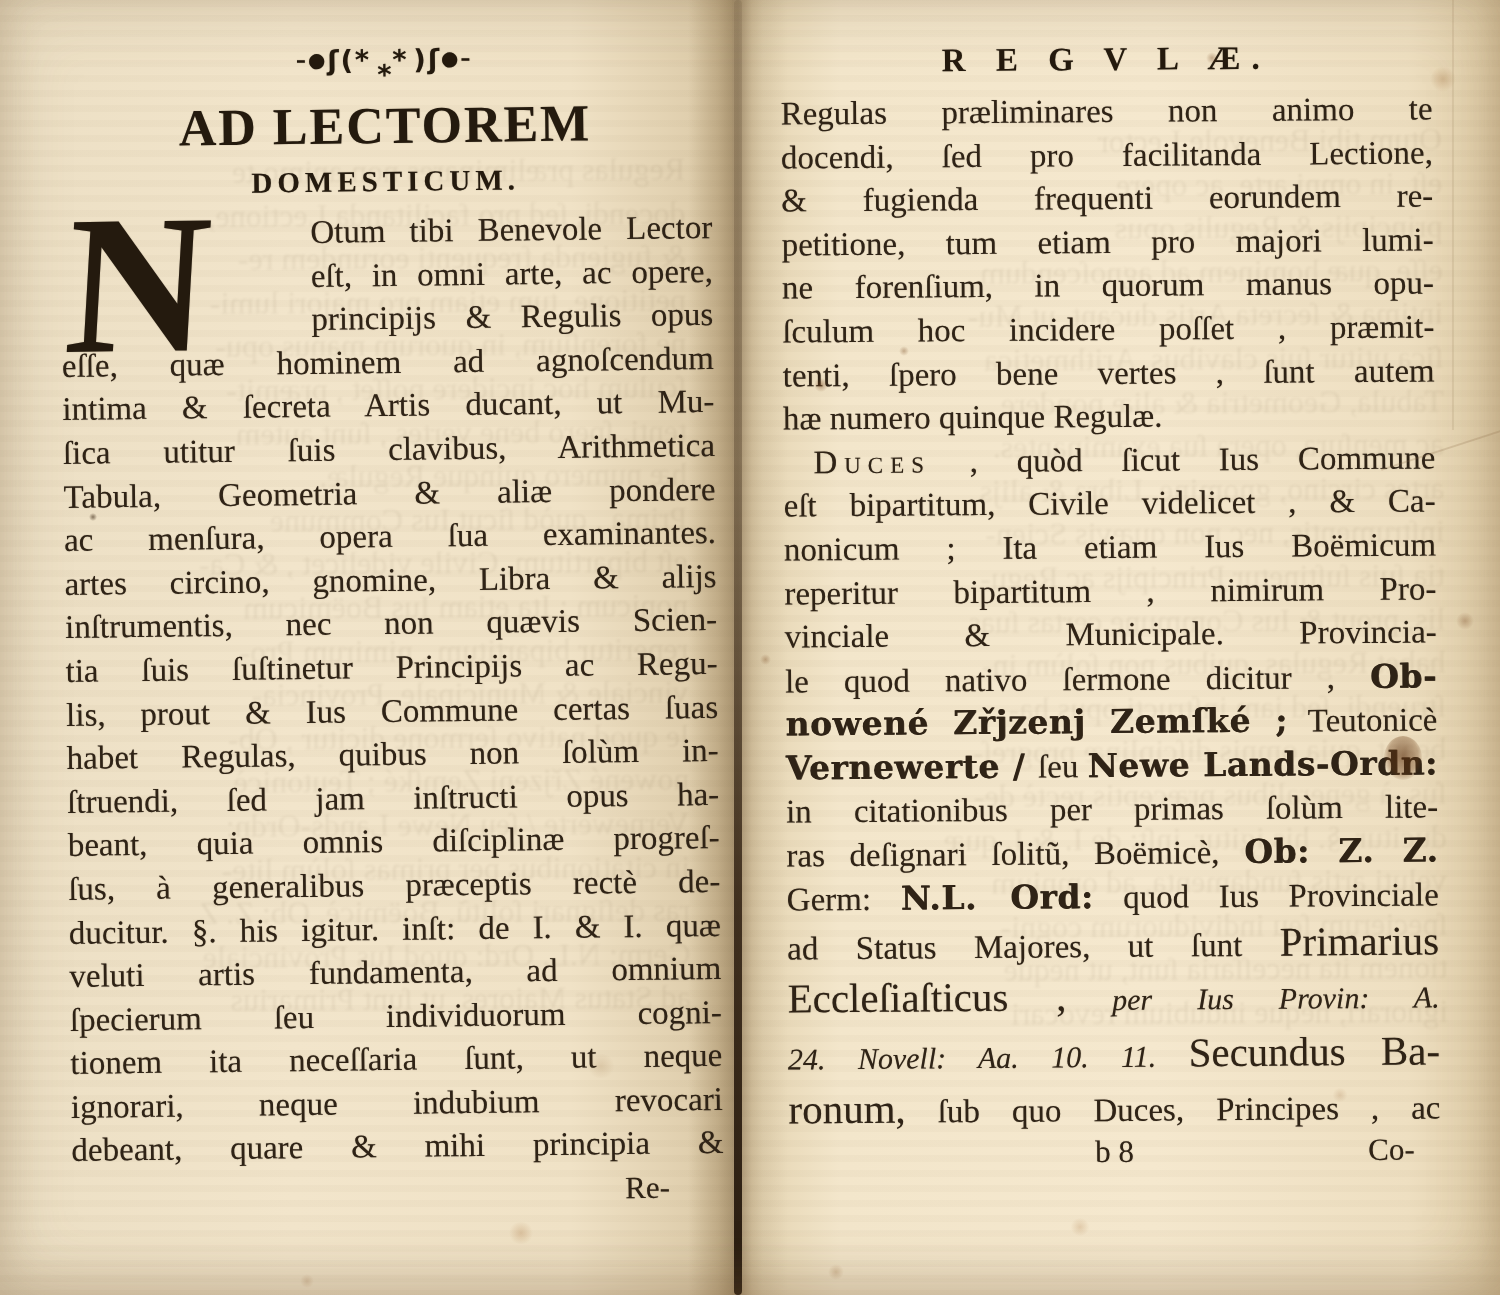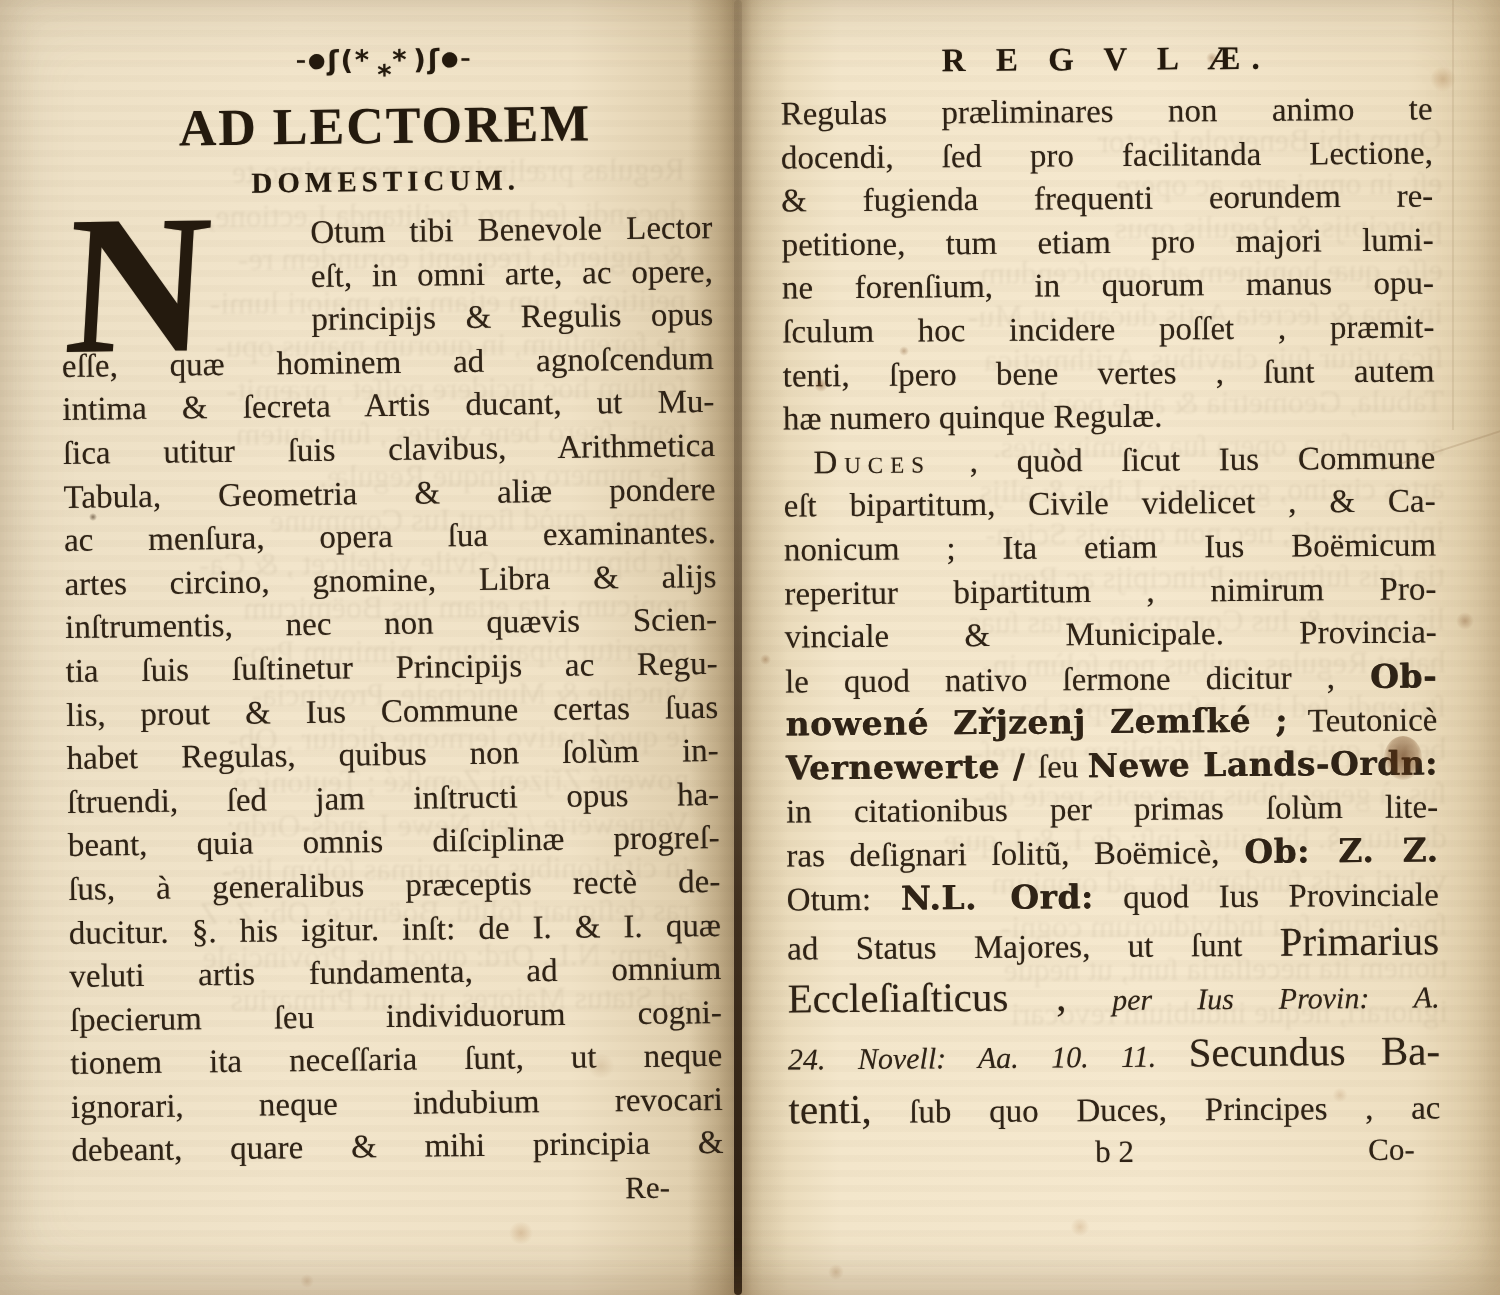--- a/index.html
+++ b/index.html
@@ -175,28 +175,28 @@
           <div class="line j ind2"><span class="sc">Duces</span> <span>, quòd ſicut Ius Commune</span></div>
           <div class="line j"><span>eſt bipartitum, Civile videlicet , &amp; Ca-</span></div>
           <div class="line j"><span>nonicum ;  Ita etiam Ius Boëmicum</span></div>
           <div class="line j"><span>reperitur bipartitum , nimirum Pro-</span></div>
           <div class="line j"><span>vinciale &amp; Municipale.  Provincia-</span></div>
           <div class="line j"><span>le quod nativo ſermone dicitur , </span> <span class="frak">Ob-</span></div>
           <div class="line j"><span class="frak">nowené Zřjzenj Zemſké ;</span> <span>  Teutonicè</span></div>
           <div class="line j"><span class="frak">Vernewerte / </span> <span>ſeu </span> <span class="frak">Newe Lands-Ordn:</span></div>
           <div class="line j"><span>in citationibus per primas ſolùm lite-</span></div>
           <div class="line j"><span>ras deſignari ſolitũ, Boëmicè, </span> <span class="frak">Ob: Z. Z.</span></div>
-          <div class="line j"><span>Otum: </span> <span class="frak">N.L. Ord:</span> <span> quod Ius Provinciale</span></div>
+          <div class="line j"><span>Germ: </span> <span class="frak">N.L. Ord:</span> <span> quod Ius Provinciale</span></div>
           <div class="line j" style="height: 50px; line-height: 50px;"><span>ad Status Majores, ut ſunt </span> <span class="big">Primarius</span></div>
           <div class="line j" style="height: 57px; line-height: 57px;"><span class="big">Eccleſiaſticus ,</span> <span class="ital"> per Ius Provin: A.</span></div>
           <div class="line j" style="height: 57px; line-height: 57px;"><span class="ital">24. Novell: Aa. 10. 11. </span> <span class="big">Secundus Ba-</span></div>
-          <div class="line j" style="height: 50px; line-height: 50px;"><span class="big">tenti,</span> <span> ſub quo Duces, Principes , ac</span></div>
+          <div class="line j" style="height: 50px; line-height: 50px;"><span class="big">ronum,</span> <span> ſub quo Duces, Principes , ac</span></div>
         </div>
       <div class="sig-line">
-        <span class="sig">b 2</span>
+        <span class="sig">b 8</span>
         <span class="cw-r">Co-</span>
       </div>
     </div>
   </div>
 
   <div class="gutter">
     <div class="gutter-line"></div>
   </div>
 
   <div class="stain" style="left:1384px;top:736px;width:38px;height:44px;background:radial-gradient(ellipse at 50% 45%,rgba(92,48,14,.62) 0%,rgba(110,62,22,.35) 55%,rgba(110,62,22,0) 75%);"></div>

